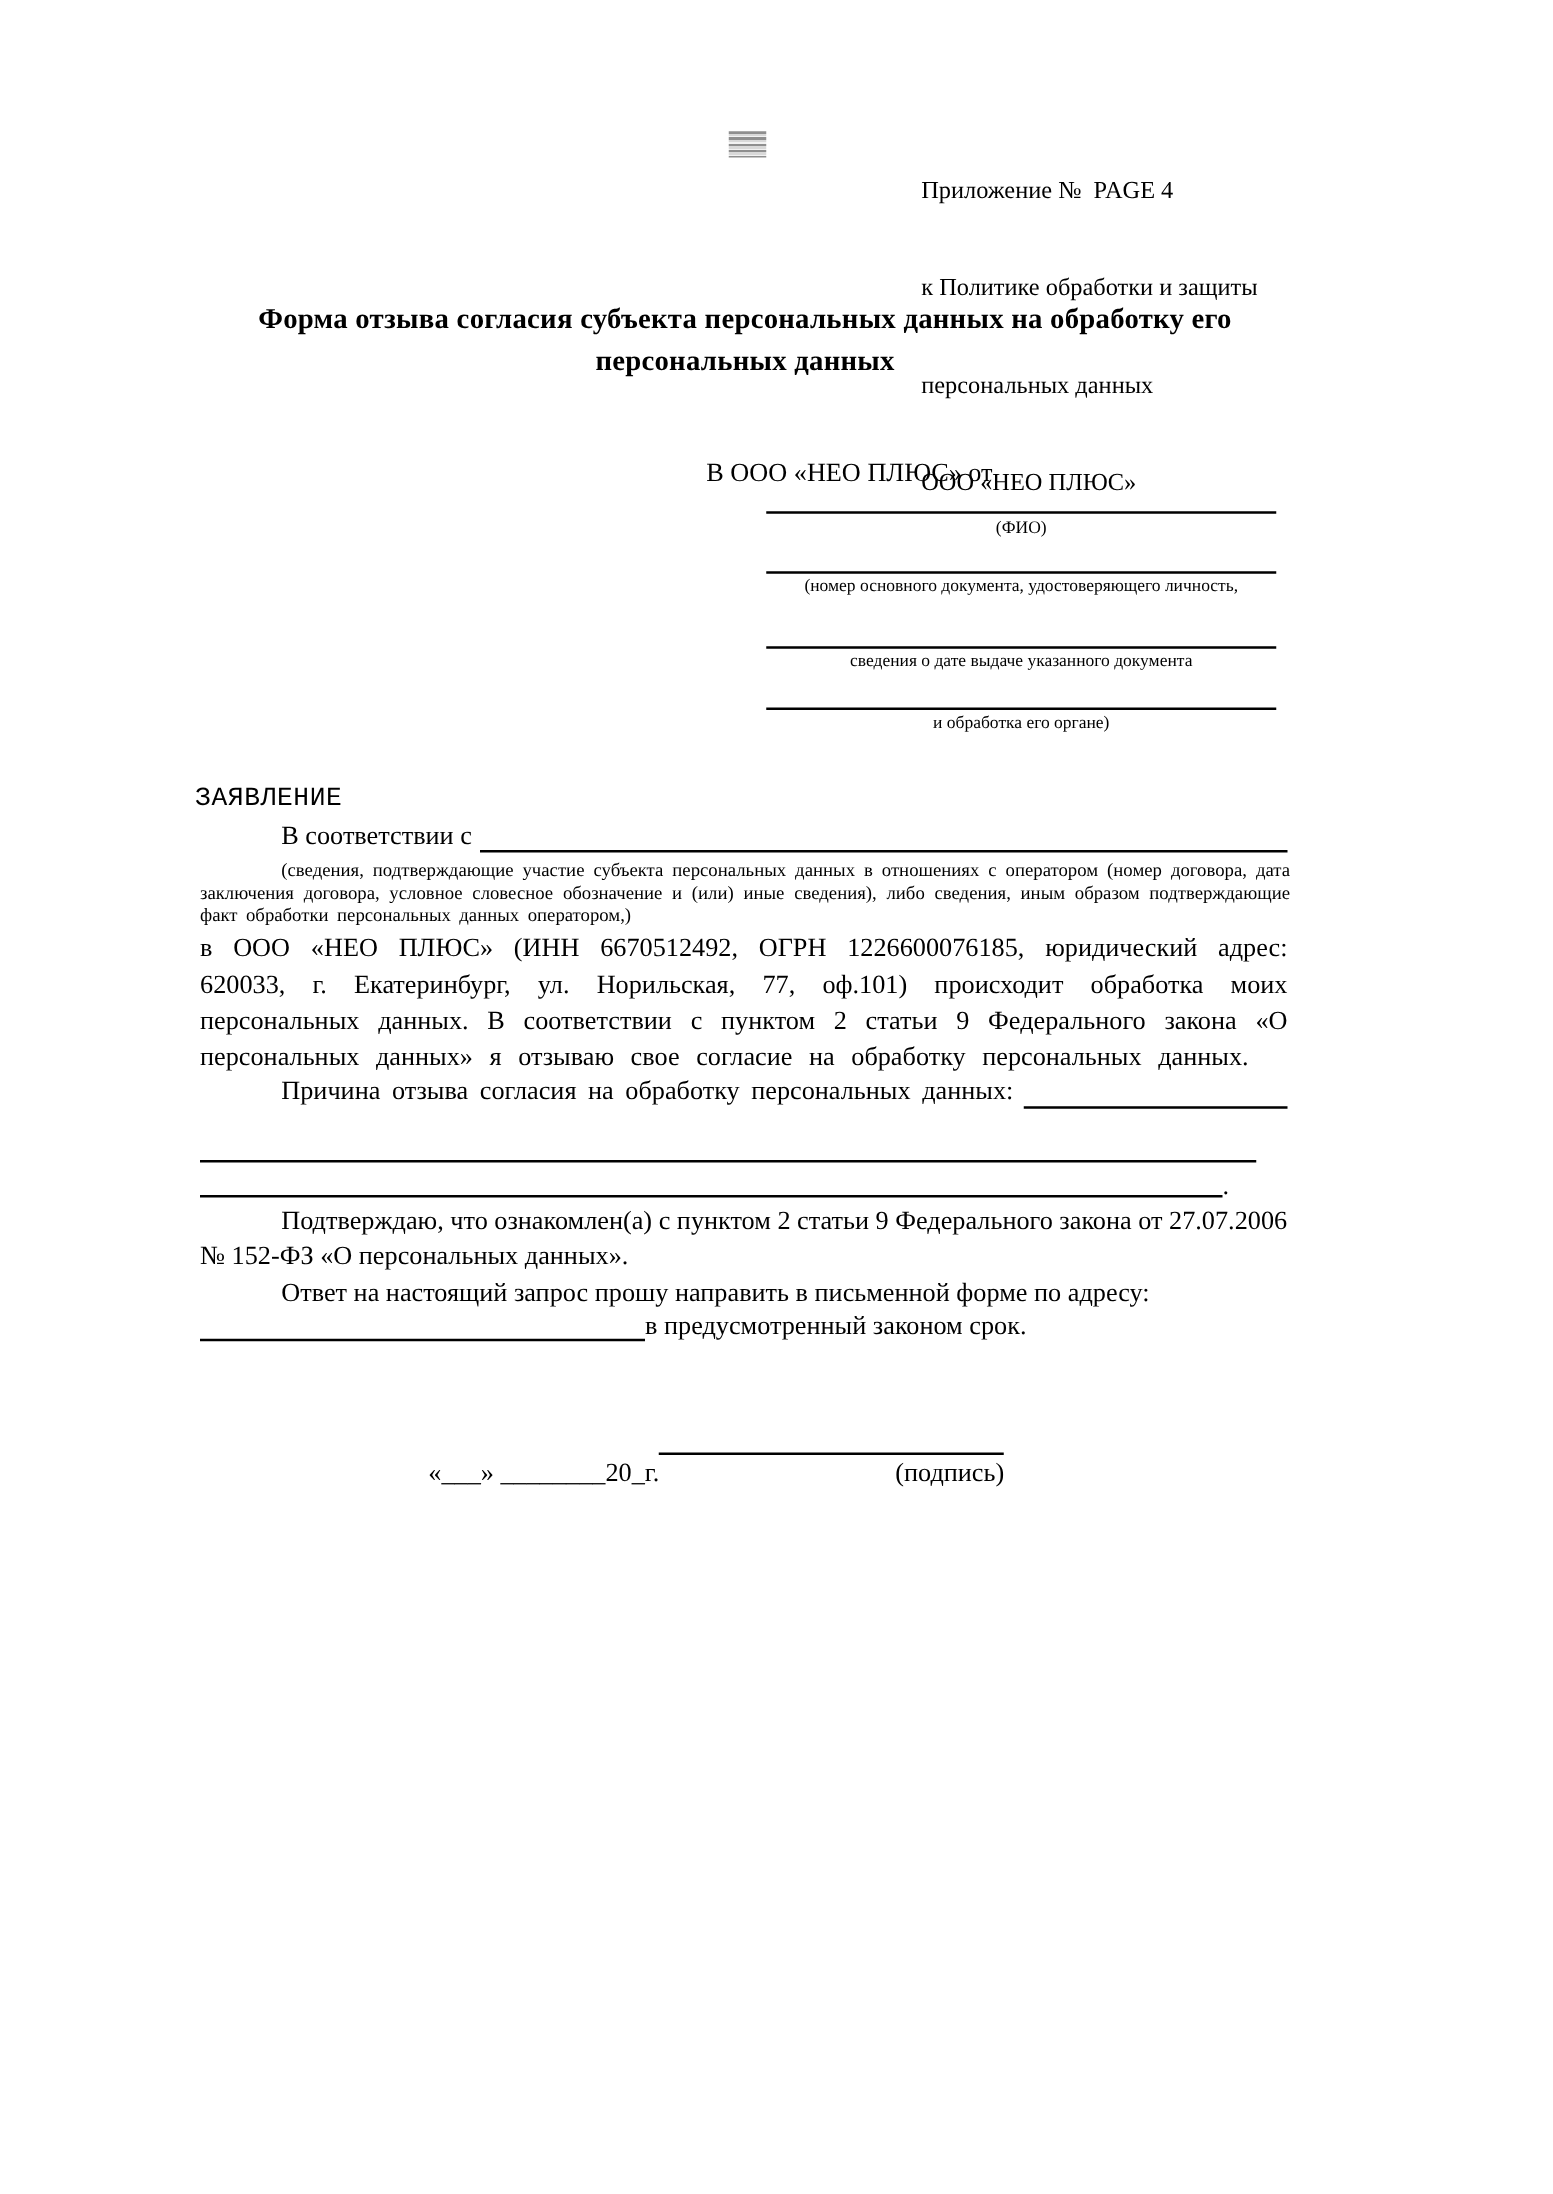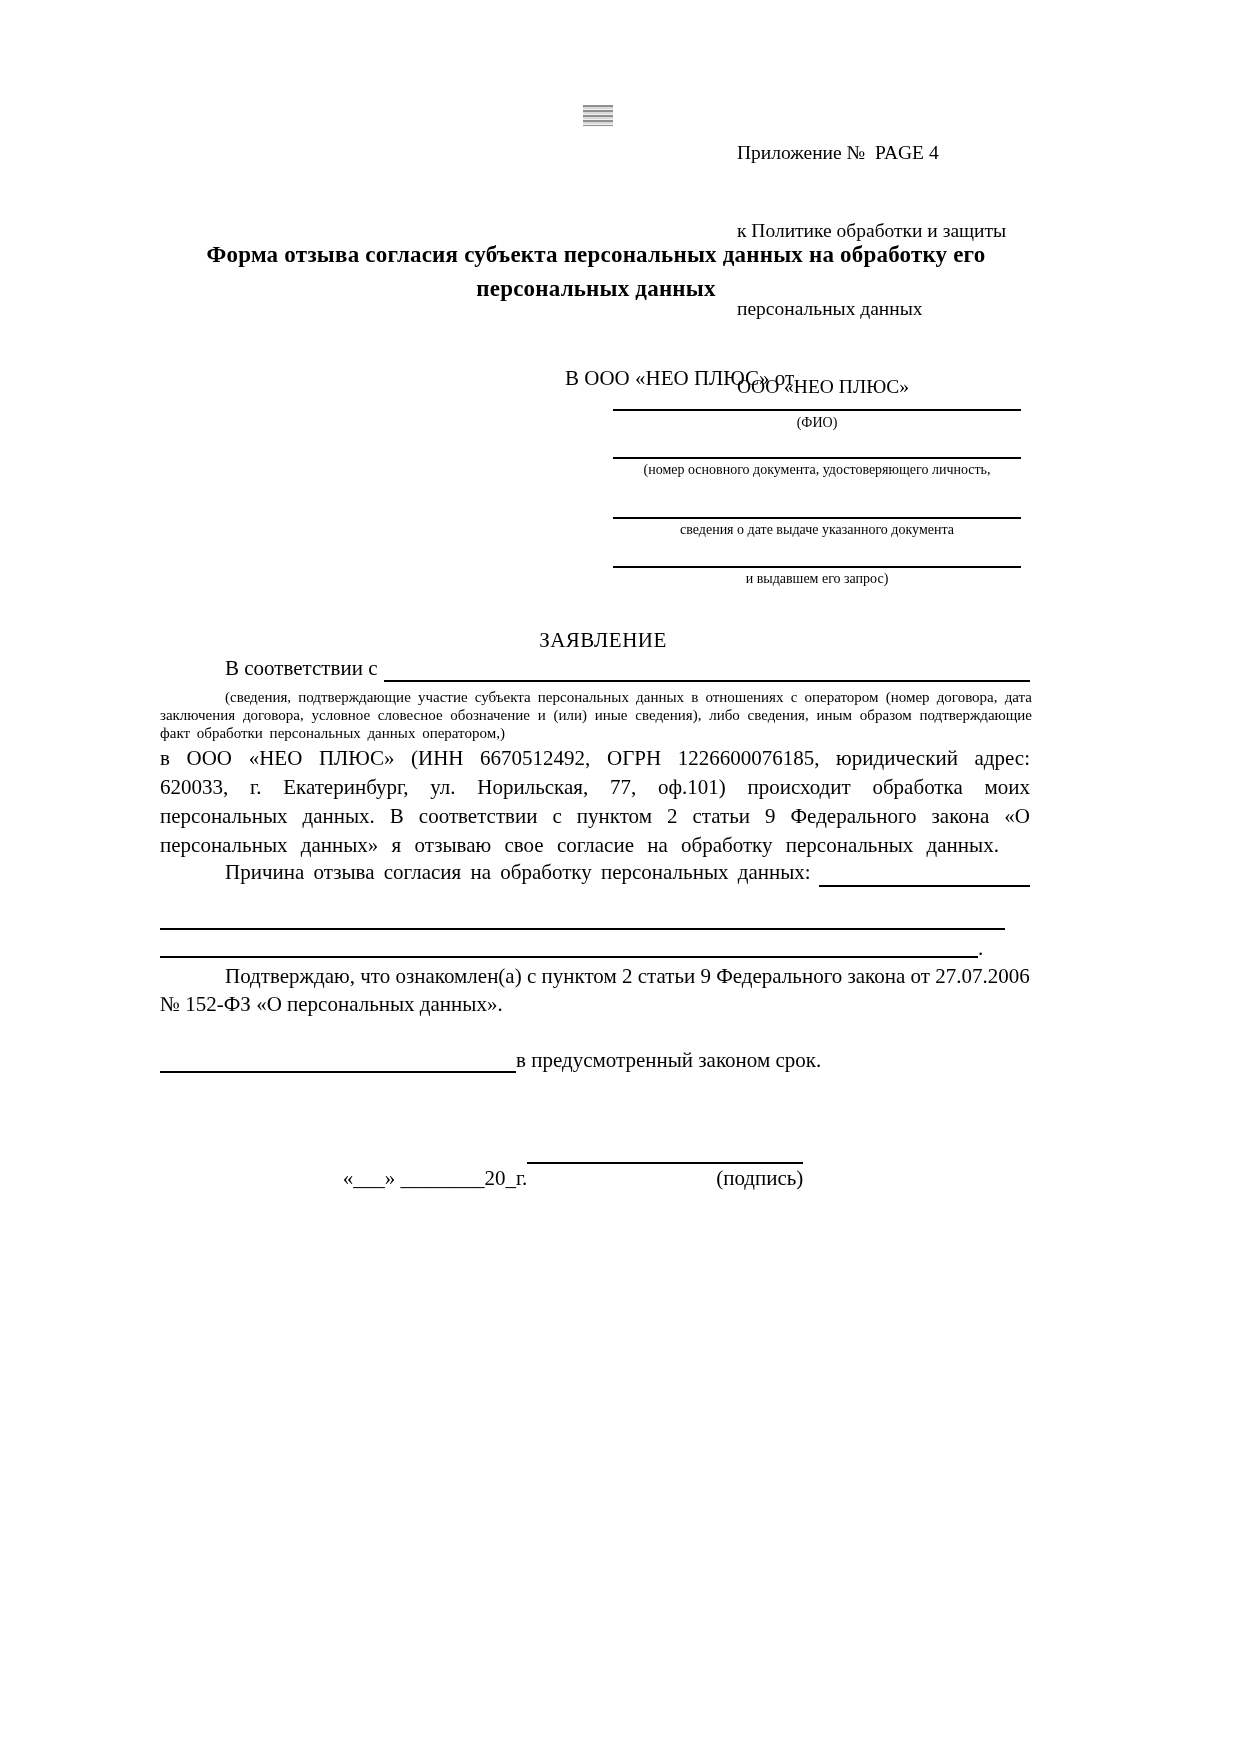--- a/index.html
+++ b/index.html
@@ -32,22 +32,22 @@
   .rule.addr{left:613px;width:408px;}
   .cap{
     position:absolute;left:613px;width:408px;text-align:center;
     font-size:14px;line-height:17px;
   }
   .r1{top:409px}.c1{top:414px}
   .r2{top:457px}.c2{top:461px}
   .r3{top:517px}.c3{top:521px}
   .r4{top:566px}.c4{top:570px}
   .zayavlenie{
-    position:absolute;left:168px;top:628px;width:870px;
-    text-align:center;font-size:21px;letter-spacing:.5px;
+    position:absolute;left:156px;top:628px;width:870px;
+    text-align:left;font-size:21px;letter-spacing:.5px;font-family:Liberation Mono, monospace;
   }
   .intro{
     position:absolute;left:160px;top:654px;width:870px;
     display:flex;align-items:flex-end;padding-left:65px;box-sizing:border-box;
     font-size:21px;line-height:28px;
   }
   .intro-text{white-space:nowrap;padding-right:6px;}
   .fill{flex:1;border-bottom:2px solid #000;height:24px;}
   .footnote{
     position:absolute;left:160px;top:688px;width:872px;
@@ -112,21 +112,21 @@
   <div class="rule addr r1"></div>
   <div class="cap c1">(ФИО)</div>
 
   <div class="rule addr r2"></div>
   <div class="cap c2">(номер основного документа, удостоверяющего личность,</div>
 
   <div class="rule addr r3"></div>
   <div class="cap c3">сведения о дате выдаче указанного документа</div>
 
   <div class="rule addr r4"></div>
-  <div class="cap c4">и выдавшем его запрос)</div>
+  <div class="cap c4">и обработка его органе)</div>
 
   <div class="zayavlenie">ЗАЯВЛЕНИЕ</div>
 
   <div class="intro">
     <span class="intro-text">В соответствии с</span>
     <span class="fill"></span>
   </div>
 
   <div class="footnote">(сведения, подтверждающие участие субъекта персональных данных в отношениях с оператором (номер договора, дата заключения договора, условное словесное обозначение и (или) иные сведения), либо сведения, иным образом подтверждающие факт обработки персональных данных оператором,)</div>
 
@@ -139,20 +139,21 @@
 
   <div class="rule rule-a"></div>
 
   <div class="rule-b">
     <span class="rb-line"></span>
     <span>.</span>
   </div>
 
   <div class="confirm">Подтверждаю, что ознакомлен(а) с пунктом 2 статьи 9 Федерального закона от 27.07.2006 № 152-ФЗ «О персональных данных».</div>
 
+  <div class="reply1">Ответ на настоящий запрос прошу направить в письменной форме по адресу:</div>
 
   <div class="reply2">
     <span class="r2-line"></span>
     <span>в предусмотренный законом срок.</span>
   </div>
 
   <div class="sigrow">
     <span>«___» ________20_г.</span>
     <span class="sig-right">
       <span class="sig-line"></span>

